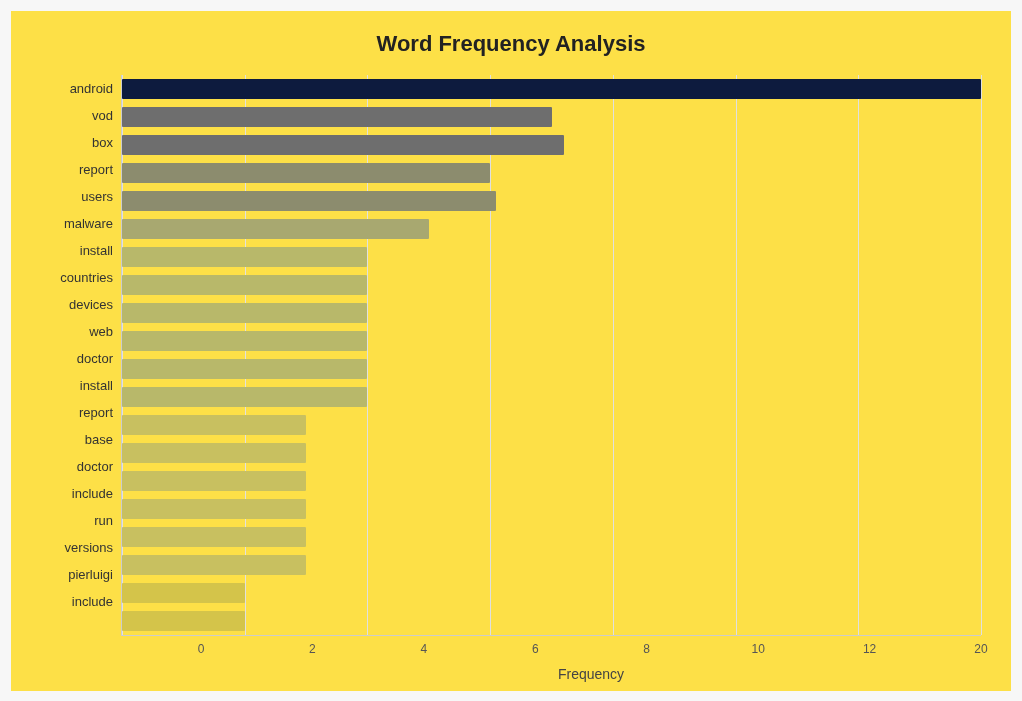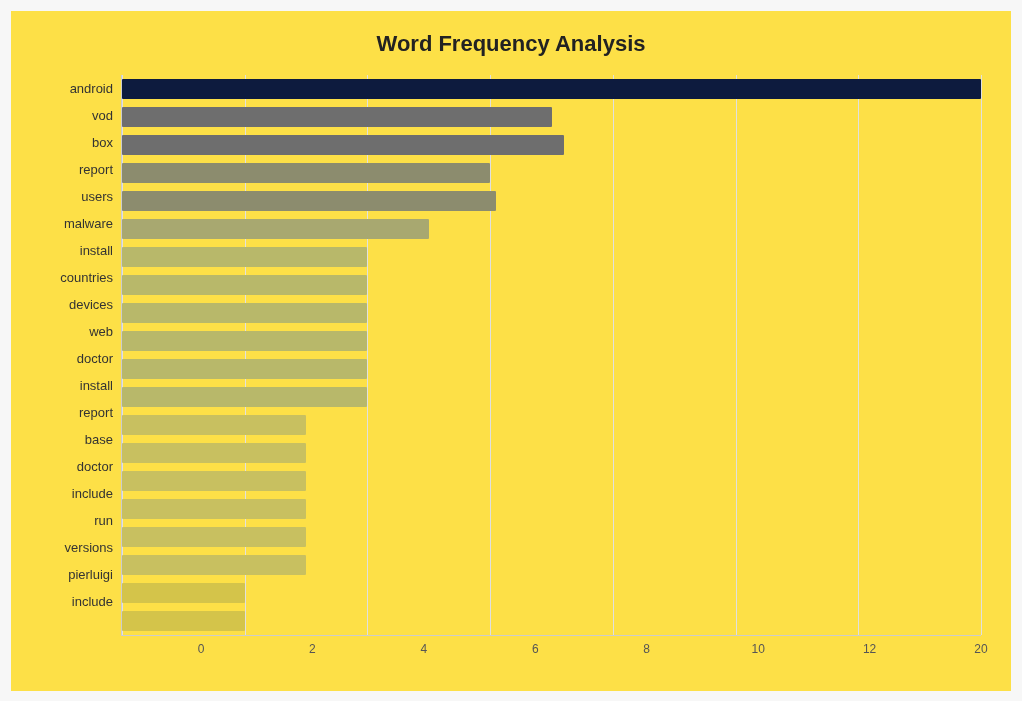--- a/index.html
+++ b/index.html
@@ -203,15 +203,16 @@
             <span style="position: absolute; font-size: 12px; color: rgb(85, 85, 85); transform: translateX(-50%); left: 0%;">0</span>
             <span style="position: absolute; font-size: 12px; color: rgb(85, 85, 85); transform: translateX(-50%); left: 14.2857%;">2</span>
             <span style="position: absolute; font-size: 12px; color: rgb(85, 85, 85); transform: translateX(-50%); left: 28.5714%;">4</span>
             <span style="position: absolute; font-size: 12px; color: rgb(85, 85, 85); transform: translateX(-50%); left: 42.8571%;">6</span>
             <span style="position: absolute; font-size: 12px; color: rgb(85, 85, 85); transform: translateX(-50%); left: 57.1429%;">8</span>
             <span style="position: absolute; font-size: 12px; color: rgb(85, 85, 85); transform: translateX(-50%); left: 71.4286%;">10</span>
             <span style="position: absolute; font-size: 12px; color: rgb(85, 85, 85); transform: translateX(-50%); left: 85.7143%;">12</span>
             <span style="position: absolute; font-size: 12px; color: rgb(85, 85, 85); transform: translateX(-50%); left: 100%;">20</span>
           </div>
         </div>
+      <div class="x-label">Frequency</div>
     </div>
   </div>
 </div>
 
 </body></html>

